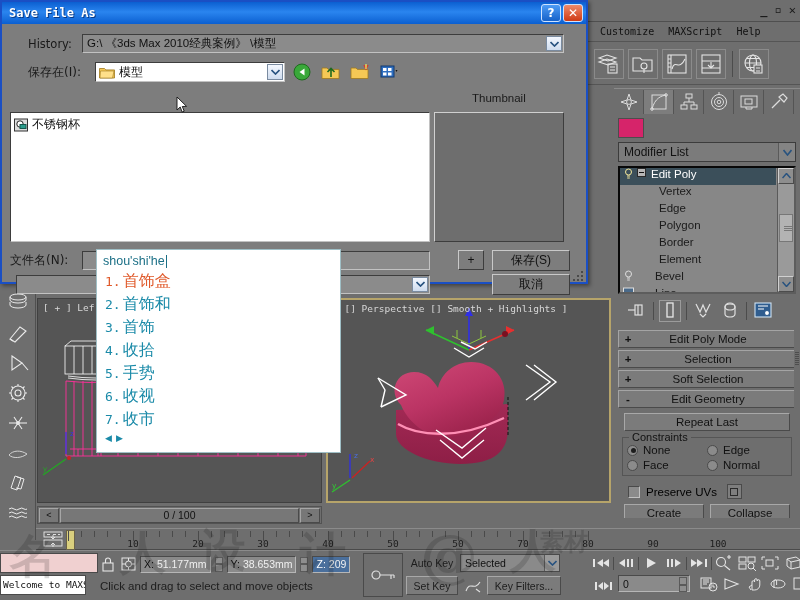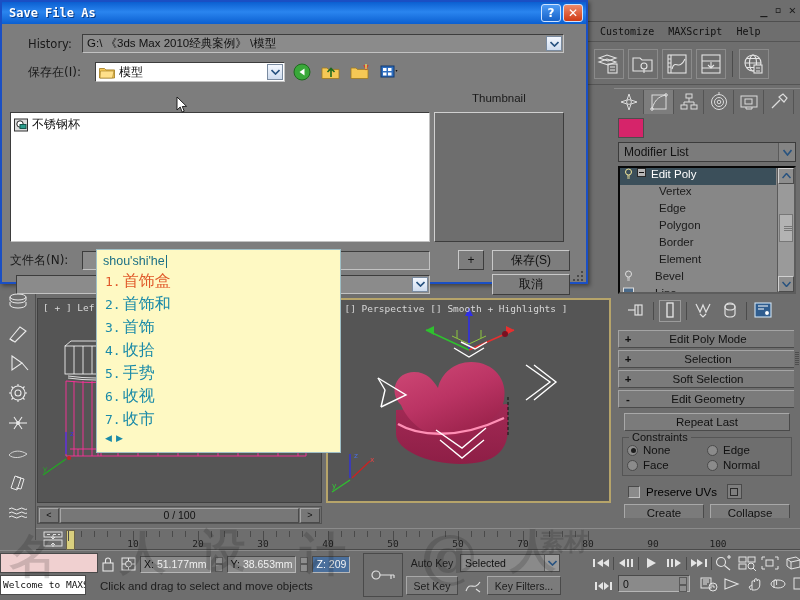--- a/index.html
+++ b/index.html
@@ -387,21 +387,21 @@
       radial-gradient(circle at 6px 10px, #4a4a4a 1px, transparent 1.2px),
       radial-gradient(circle at 10px 10px, #4a4a4a 1px, transparent 1.2px),
       radial-gradient(circle at 6px 6px, #4a4a4a 1px, transparent 1.2px),
       radial-gradient(circle at 10px 6px, #4a4a4a 1px, transparent 1.2px),
       radial-gradient(circle at 10px 2px, #4a4a4a 1px, transparent 1.2px);
   }
 
   
   .ime {
     position:absolute; left:96px; top:249px; width:245px; height:204px;
-    background:#fef9c3; border:1px solid #9fbfc6;
+    background:#ffffff; border:1px solid #9fbfc6;
     font-family:"DejaVu Sans", sans-serif;
   }
   .ime-comp {
     height:20px; padding:2px 4px 0 6px; font-size:12.5px;
     color:#1b6f86; font-family:"Liberation Sans", sans-serif;
     display:flex; align-items:center;
   }
   .ime-caret {
     display:inline-block; width:1px; height:13px; background:#1b6f86; margin-left:1px;
   }

